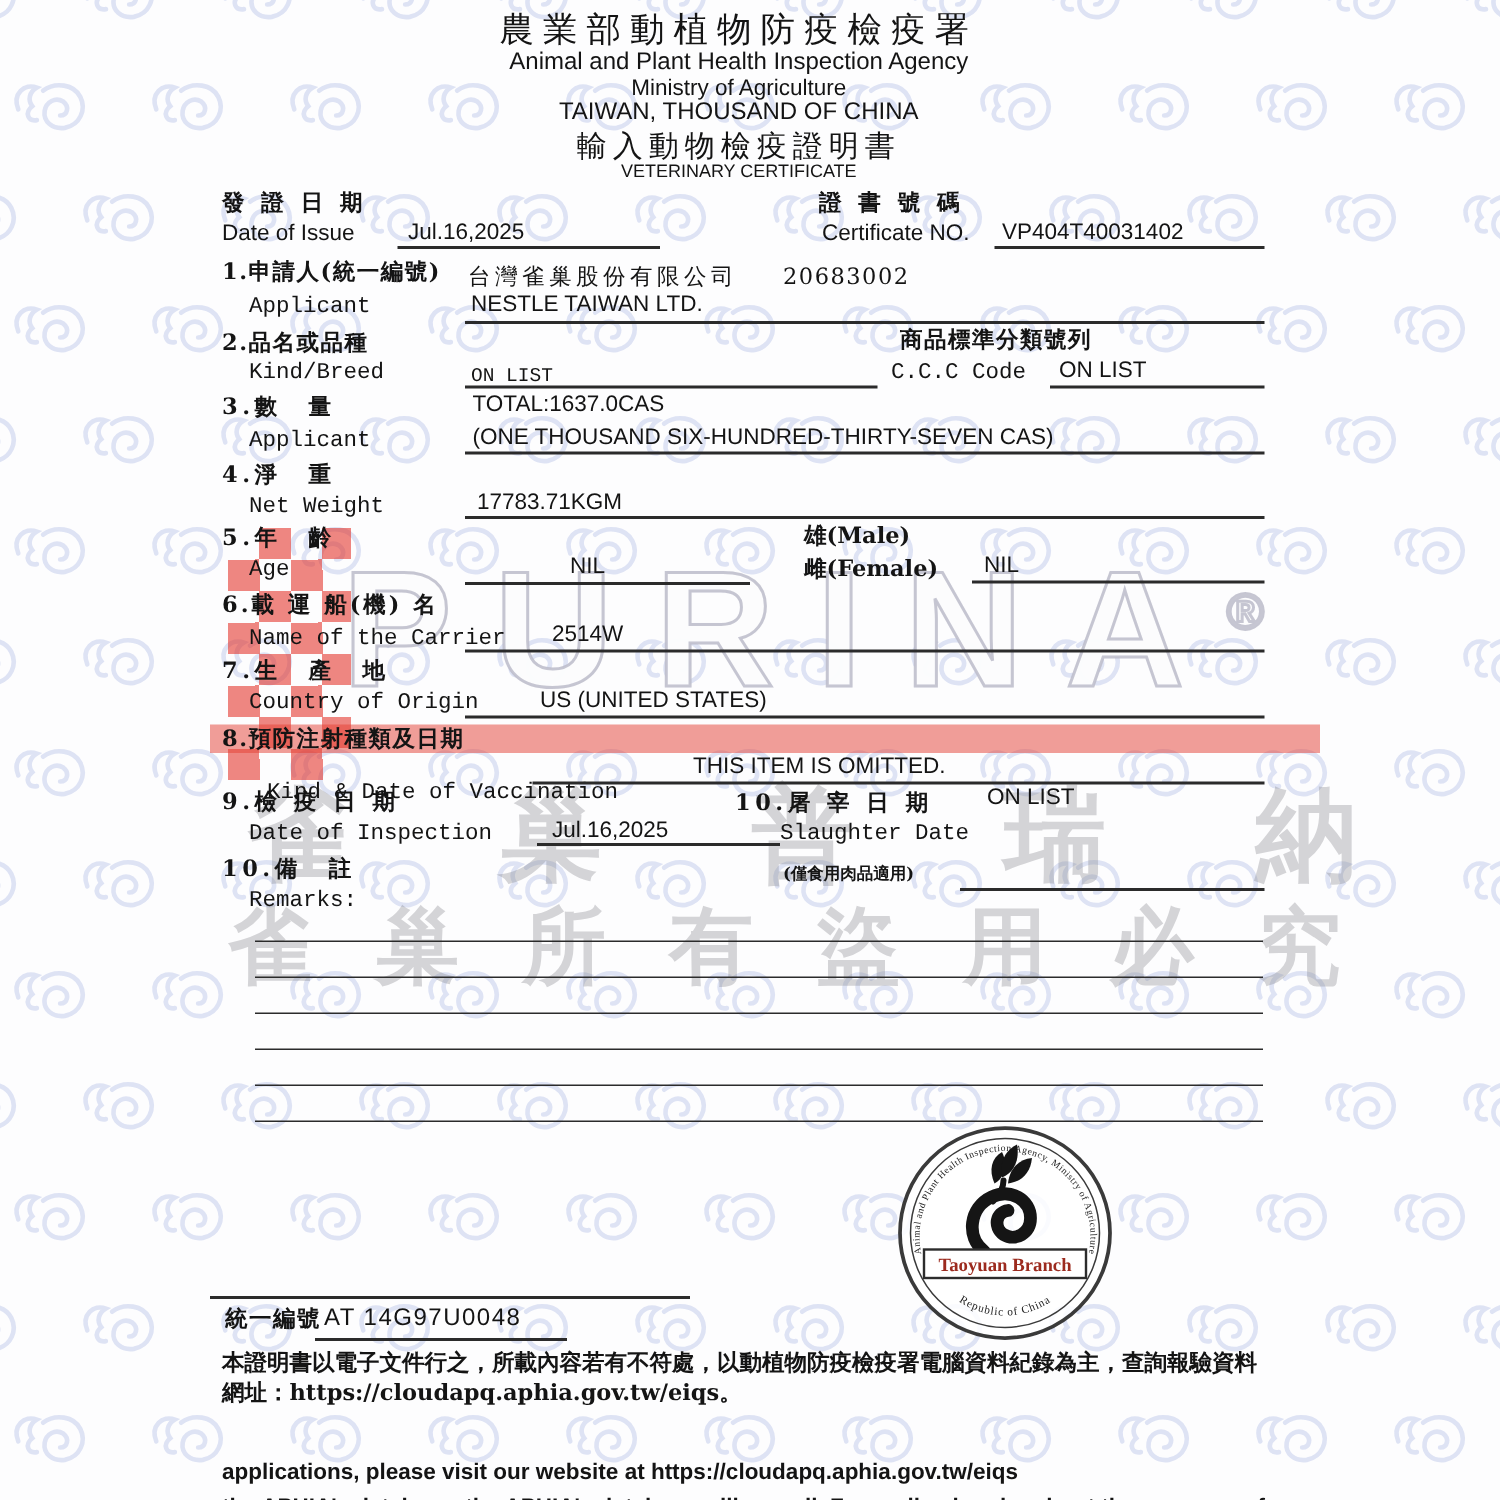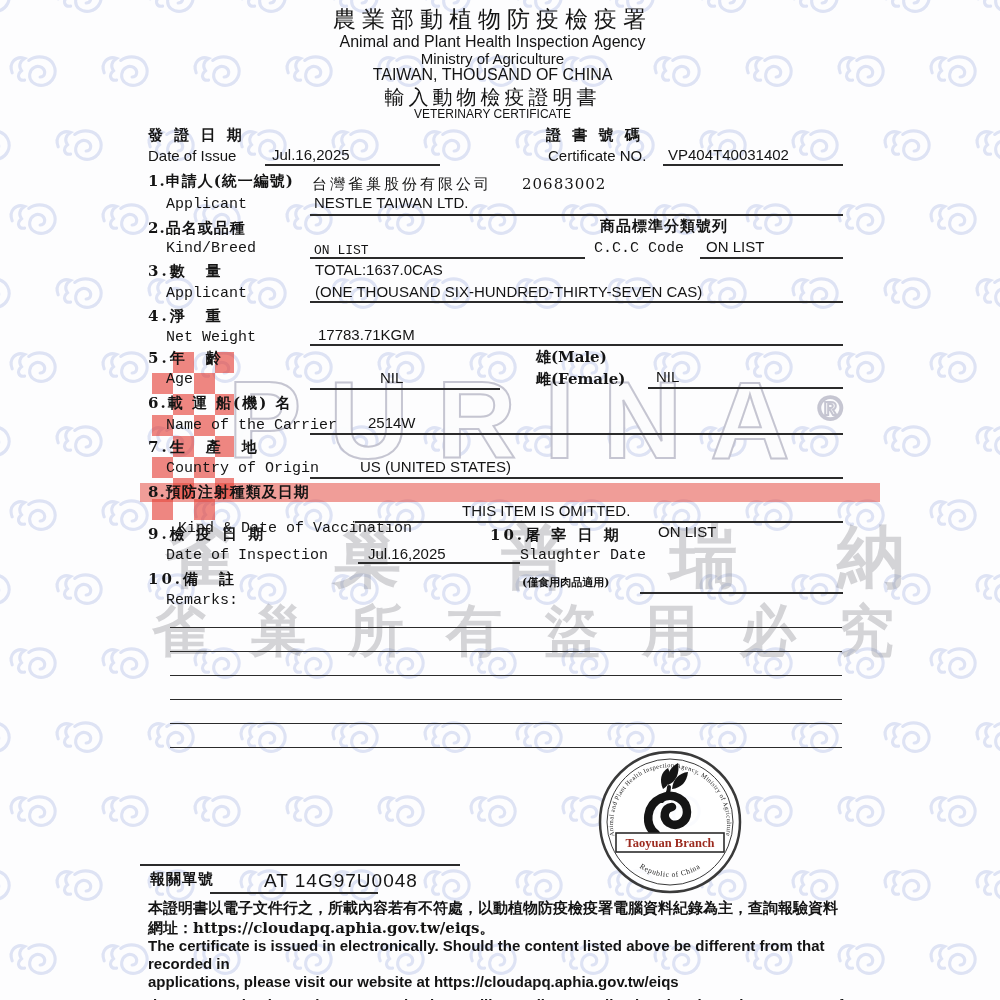--- a/index.html
+++ b/index.html
@@ -1129,23 +1129,22 @@
       <path d="M82,15 C84,25 80,34 72,37 C70,27 74,19 82,15 Z" fill="#151515"></path>
       <path d="M92,24 C91,34 85,40 76,41 C77,31 83,25 92,24 Z" fill="#151515"></path>
       <path d="M73,39 C73,45 70,49 66,53" fill="none" stroke="#151515" stroke-width="4" stroke-linecap="round"></path>
       <path d="M60,86 C48,77 50,57 65,50 C78,44 91,52 91,64 C91,74 81,80 73,75 C66,70 68,60 76,59" fill="none" stroke="#151515" stroke-width="8.5" stroke-linecap="round"></path>
     </g>
     <rect x="20" y="85" width="108" height="19" fill="#ffffff" stroke="#2c2c2c" stroke-width="1.6"></rect>
     <text x="74" y="99" text-anchor="middle" font-size="12.5" font-weight="bold" fill="var(--seal-banner-text,#9c2b1f)">Taoyuan Branch</text>
   </svg>
 
   <div class="ul" style="left:140px;top:864px;width:320px;"></div>
-  <div class="c zh" style="left:150px;top:870px;letter-spacing:1px;">報關單號</div>
-  <div class="c sans" style="left:216px;top:870px;font-size:19px;letter-spacing:1px;margin-left:48px;">AT 14G97U0048</div>
+  <div class="c zh" style="left:150px;top:870px;letter-spacing:1px;">統一編號</div>
+  <div class="c sans" style="left:216px;top:870px;font-size:16px;letter-spacing:1px;">AT 14G97U0048</div>
   <div class="ul" style="left:210px;top:892px;width:168px;"></div>
 
   <div class="c fzh" style="left:148px;top:918px;width:706px;">網址：https://cloudapq.aphia.gov.tw/eiqs。</div>
   <div class="c fzh" style="left:148px;top:898px;width:706px;">本證明書以電子文件行之，所載內容若有不符處，以動植物防疫檢疫署電腦資料紀錄為主，查詢報驗資料</div>
-  <div class="c fen" style="left:148px;top:937px;width:712px;">The certificate is issued in electronically. Should the content listed above be different from that recorded in</div>
   <div class="c fen" style="left:148px;top:996px;width:712px;">the APHIA's database, the APHIA's database will prevail. For on-line inquiry about the progress of</div>
   <div class="c fen" style="left:148px;top:973px;width:712px;">applications, please visit our website at https://cloudapq.aphia.gov.tw/eiqs</div>
 
 </div>
 
 </body></html>

